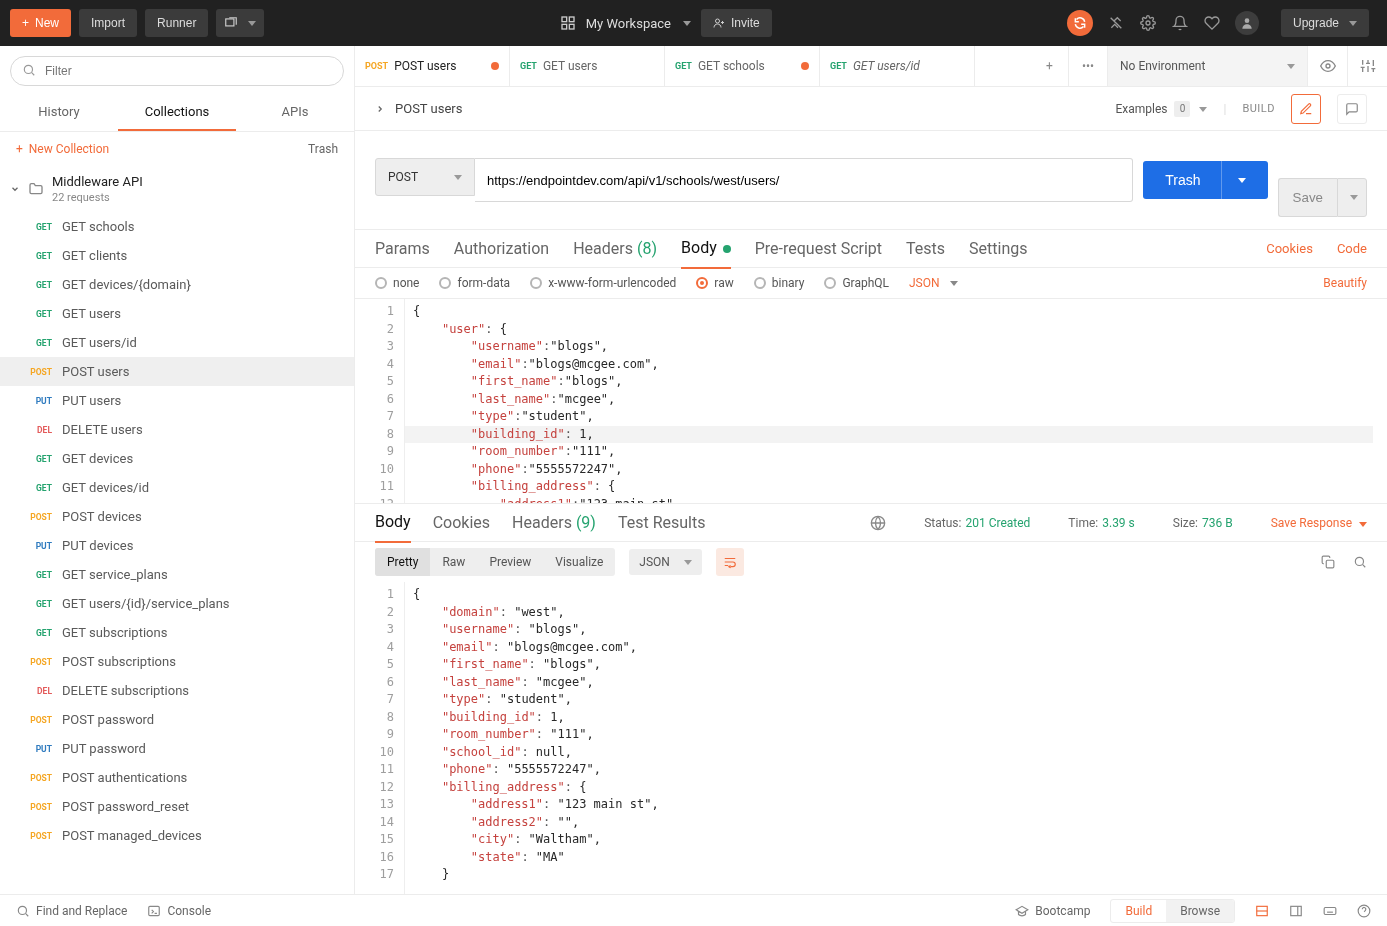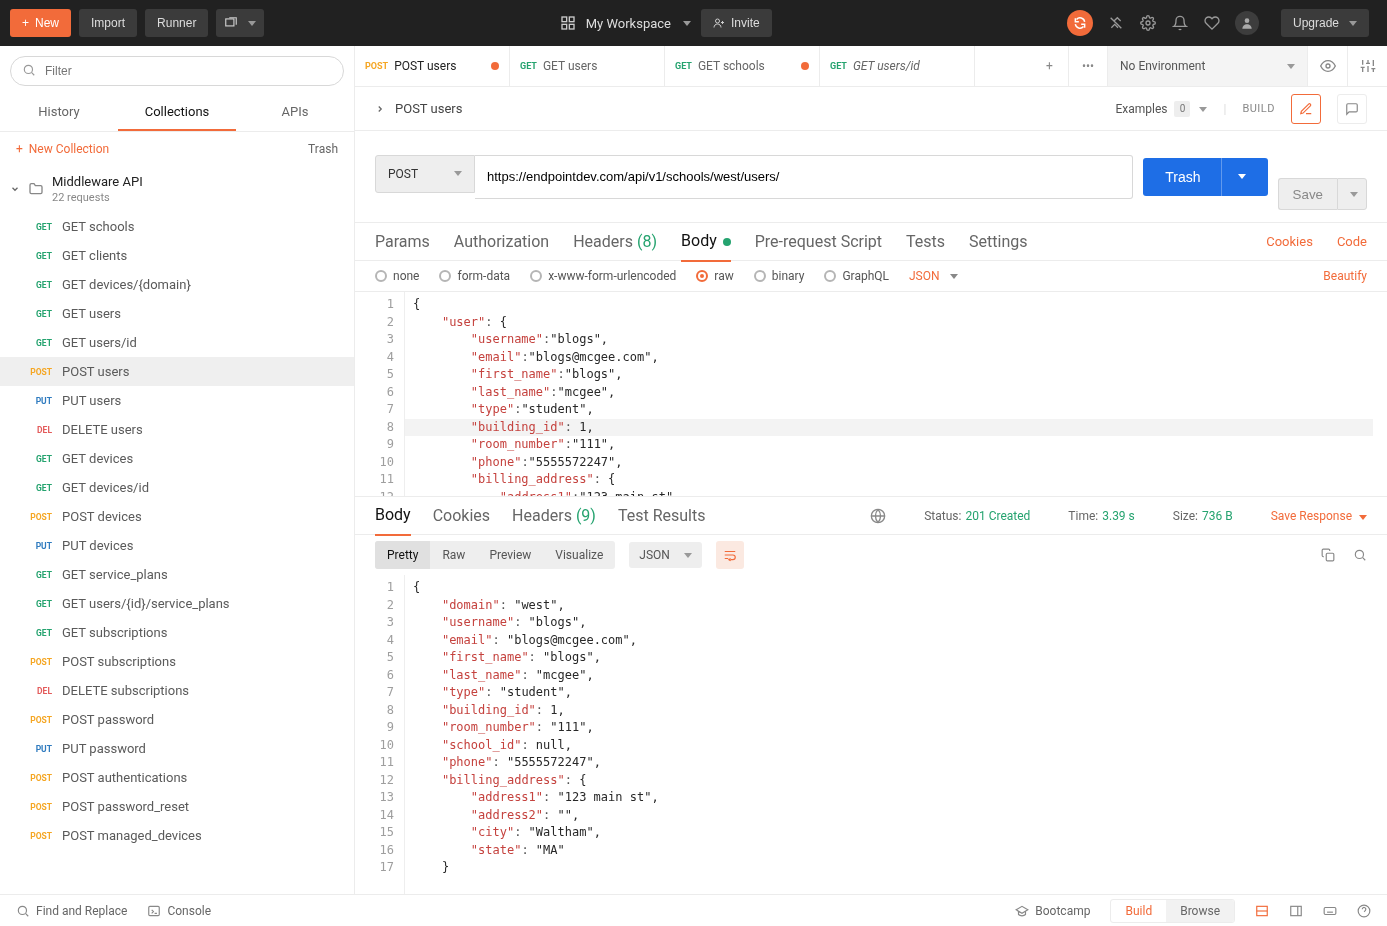--- a/index.html
+++ b/index.html
@@ -73,21 +73,21 @@
   .gray-badge-box { display:inline-flex; align-items:center; justify-content:center; min-width:16px; height:16px; background:#eee; color:#777; font-size:10px; border-radius:2px; margin-left:4px; padding:0 3px;}
   .build-text { color:#888; font-size:11px; letter-spacing:.5px; }
   .iconbox { width:30px; height:30px; border:1px solid #ececec; border-radius:3px; display:flex; align-items:center; justify-content:center; color:#888; cursor:pointer;}
   .iconbox.orange { color:#f26b3a; border-color:#f26b3a; }
 
   .url-row { display:flex; padding:12px 20px; gap:10px; border-bottom:1px solid #ececec; align-items:center;}
   .method-select { background:#eee; border:1px solid #d8d8d8; border-radius:3px 0 0 3px; height:38px; width:100px; display:flex; align-items:center; justify-content:space-between; padding:0 12px; cursor:pointer; color:#333;}
   .url-input { flex:1; height:44px; border:1px solid #d8d8d8; border-left:none; border-radius:0 3px 3px 0; padding:0 12px; font-size:13px;}
   .btn-send { height:38px; background:#1e6ee6; color:#fff; border:none; border-radius:3px; padding:0 22px; font-size:14px; cursor:pointer; display:flex; align-items:center; gap:20px;}
   .btn-send-caret { border-left:1px solid rgba(255,255,255,.3); padding-left:12px; height:100%; display:flex; align-items:center;}
-  .btn-save { height:32px; background:#eee; border:1px solid #d8d8d8; border-radius:3px; padding:0 14px; color:#888; display:flex; align-items:center; cursor:pointer; gap:12px;margin-top:35px;}
+  .btn-save { height:39px; background:#eee; border:1px solid #d8d8d8; border-radius:3px; padding:0 14px; color:#888; display:flex; align-items:center; cursor:pointer; gap:12px;margin-top:35px;}
 
   .sub-tabs { display:flex; padding:0 20px; gap:24px; border-bottom:1px solid #ececec; align-items:center; height:38px;}
   .sub-tab { padding:10px 0; color:#666; cursor:pointer; font-size:16px; }
   .sub-tab.active { color:#111; border-bottom:2px solid #f26b3a; }
   .sub-tab .green-count { color:#25a36f; margin-left:4px; }
   .sub-tab .green-dot { width:8px; height:8px; background:#25a36f; border-radius:50%; display:inline-block; margin-left:6px; vertical-align:middle;}
   .sub-tabs .spacer { flex:1; }
   .sub-tab-link { color:#f26b3a; cursor:pointer; font-size:13px; }
 
   .body-format-row { display:flex; align-items:center; padding:8px 20px; gap:20px; border-bottom:1px solid #ececec;}

